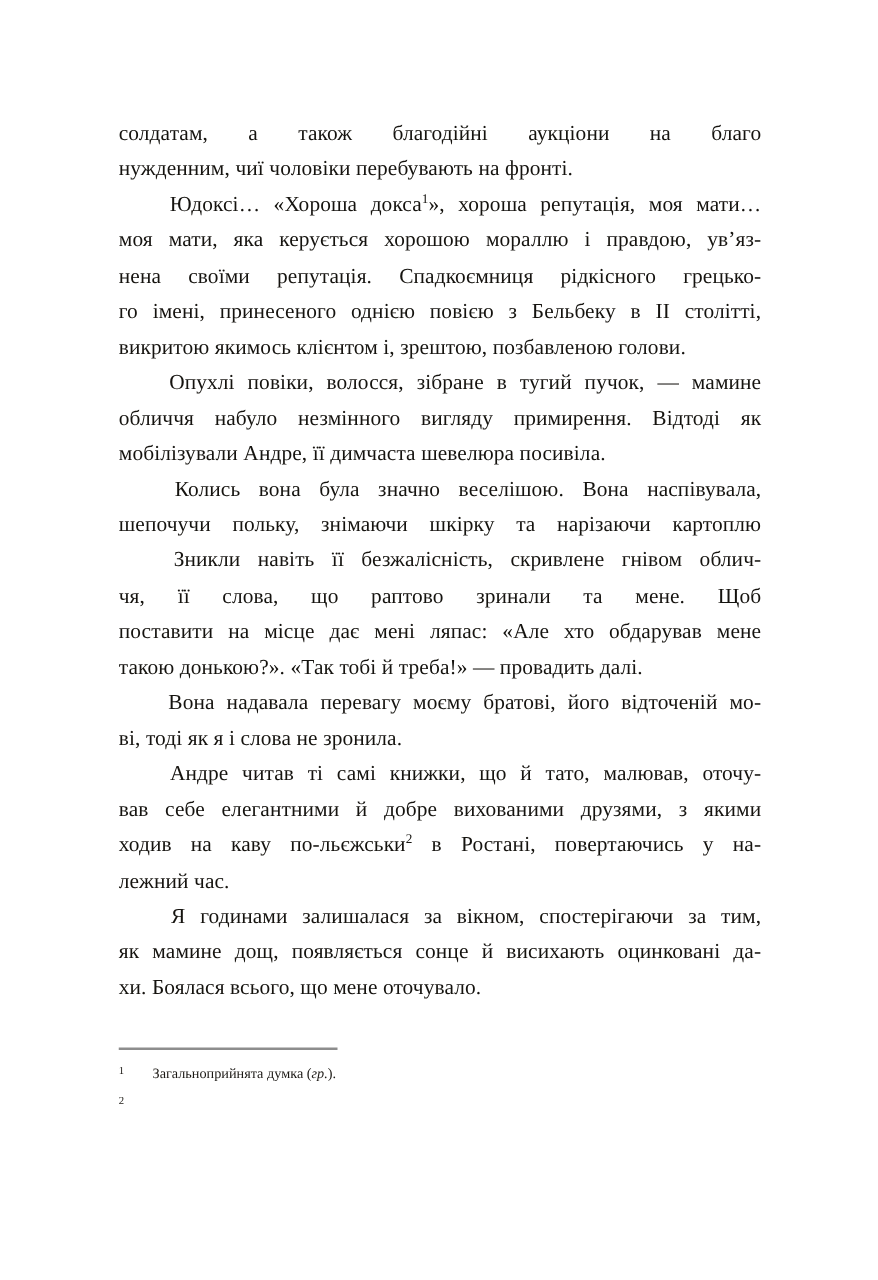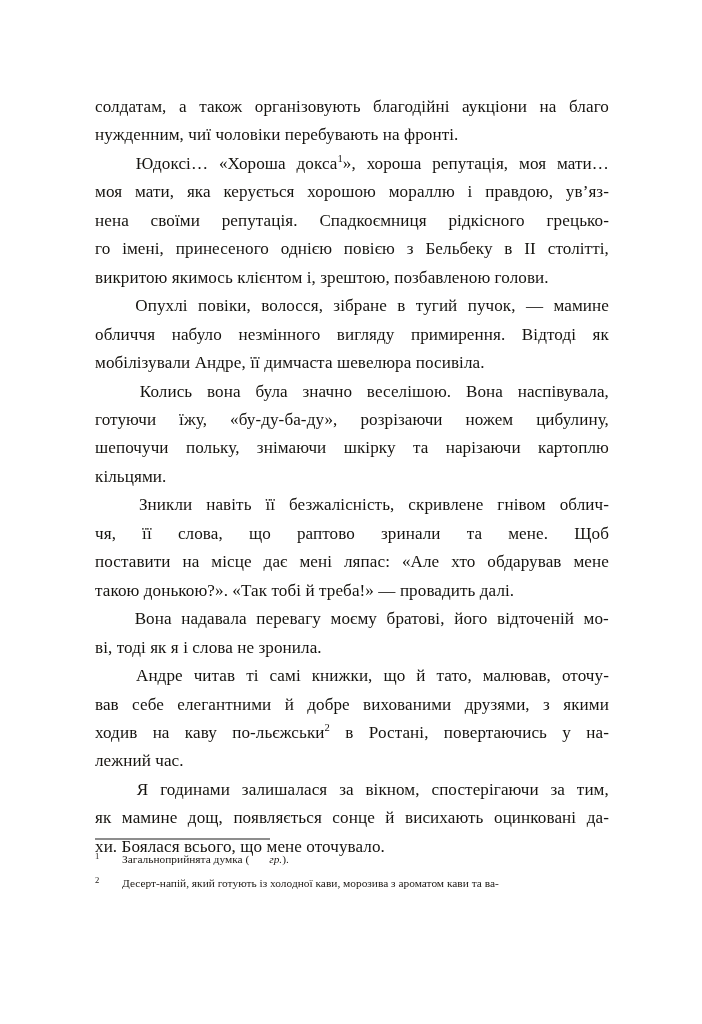--- a/index.html
+++ b/index.html
@@ -70,21 +70,21 @@
     text-align: justify;
   }
   .fn-item:last-child { margin-bottom: 0; }
   .fn-num {
     position: absolute;
     left: 0;
     top: -3px;
     font-size: 8.6px;
     color: #1b1814;
   }
-  .fn-item i { font-style: italic; margin-left: 20px; }
+  .fn-item i { font-style: italic; }
   .fn-l2 { display: block; }
 
   .folio {
     position: absolute;
     left: 0;
     top: 957px;
     width: 609px;
     text-align: right;
     font-size: 13px;
     letter-spacing: 0.04em;
@@ -96,21 +96,20 @@
 
 <div class="page">
 
   <div class="text-block">
 
     <p class="para">
       <span class="ln j">
           <span>солдатам,</span>
           <span>а</span>
           <span>також</span>
-          <span>організовують</span>
           <span>благодійні</span>
           <span>аукціони</span>
           <span>на</span>
           <span>благо</span>
         </span>
       <span class="ln">нужденним, чиї чоловіки перебувають на фронті.</span>
     </p>
 
     <p class="para">
       <span class="ln j">
@@ -187,37 +186,28 @@
           <span class="indent"></span>
           <span>Колись</span>
           <span>вона</span>
           <span>була</span>
           <span>значно</span>
           <span>веселішою.</span>
           <span>Вона</span>
           <span>наспівувала,</span>
         </span>
       <span class="ln j">
-          <span>готуючи</span>
-          <span>їжу,</span>
-          <span>«бу-ду-ба-ду»,</span>
-          <span>розрізаючи</span>
-          <span>ножем</span>
-          <span>цибулину,</span>
-        </span>
-      <span class="ln j">
           <span>шепочучи</span>
           <span>польку,</span>
           <span>знімаючи</span>
           <span>шкірку</span>
           <span>та</span>
           <span>нарізаючи</span>
           <span>картоплю</span>
         </span>
-      <span class="ln">кільцями.</span>
     </p>
 
     <p class="para">
       <span class="ln j">
           <span class="indent"></span>
           <span>Зникли</span>
           <span>навіть</span>
           <span>її</span>
           <span>безжалісність,</span>
           <span>скривлене</span>
@@ -333,19 +323,19 @@
   </div>
 
   <div class="footnotes">
     <div class="fn-rule"></div>
 
     <div class="fn-item">
       <span class="fn-num">1</span><span>Загальноприйнята думка (</span><i>гр.</i><span>).</span>
     </div>
 
     <div class="fn-item">
-      <span class="fn-num">2</span><span>Десерт-напій, який готують із холодної кави, морозива з ароматом кави та ва-</span>
+      <span class="fn-num">2</span>
     </div>
   </div>
 
   <div class="folio">21</div>
 
 </div>
 
 </body></html>

